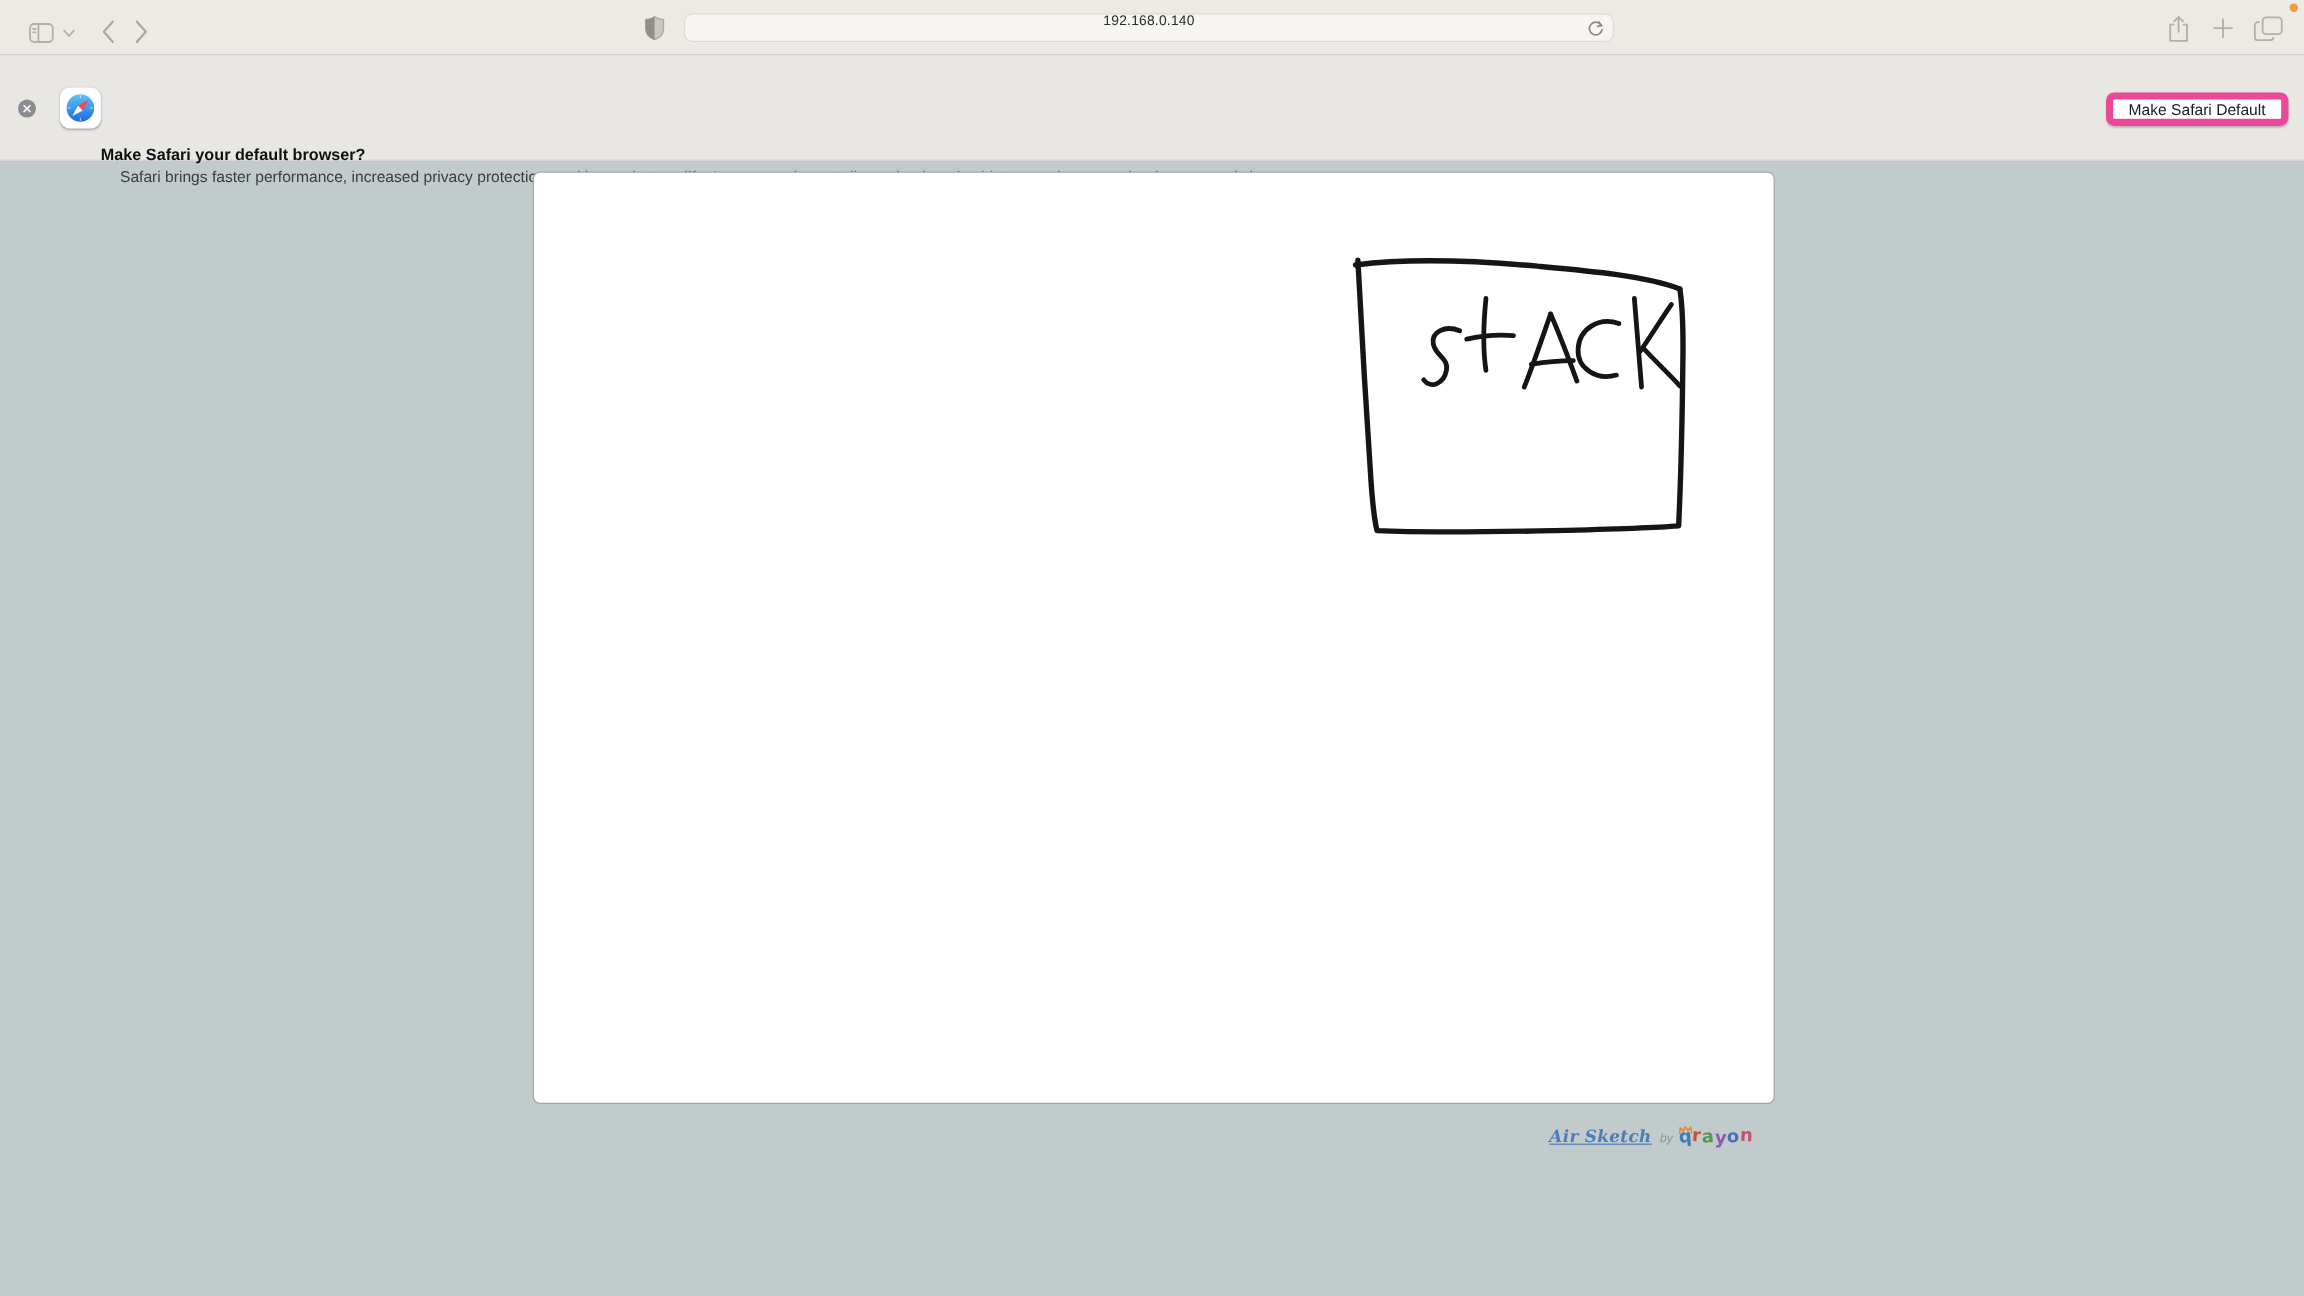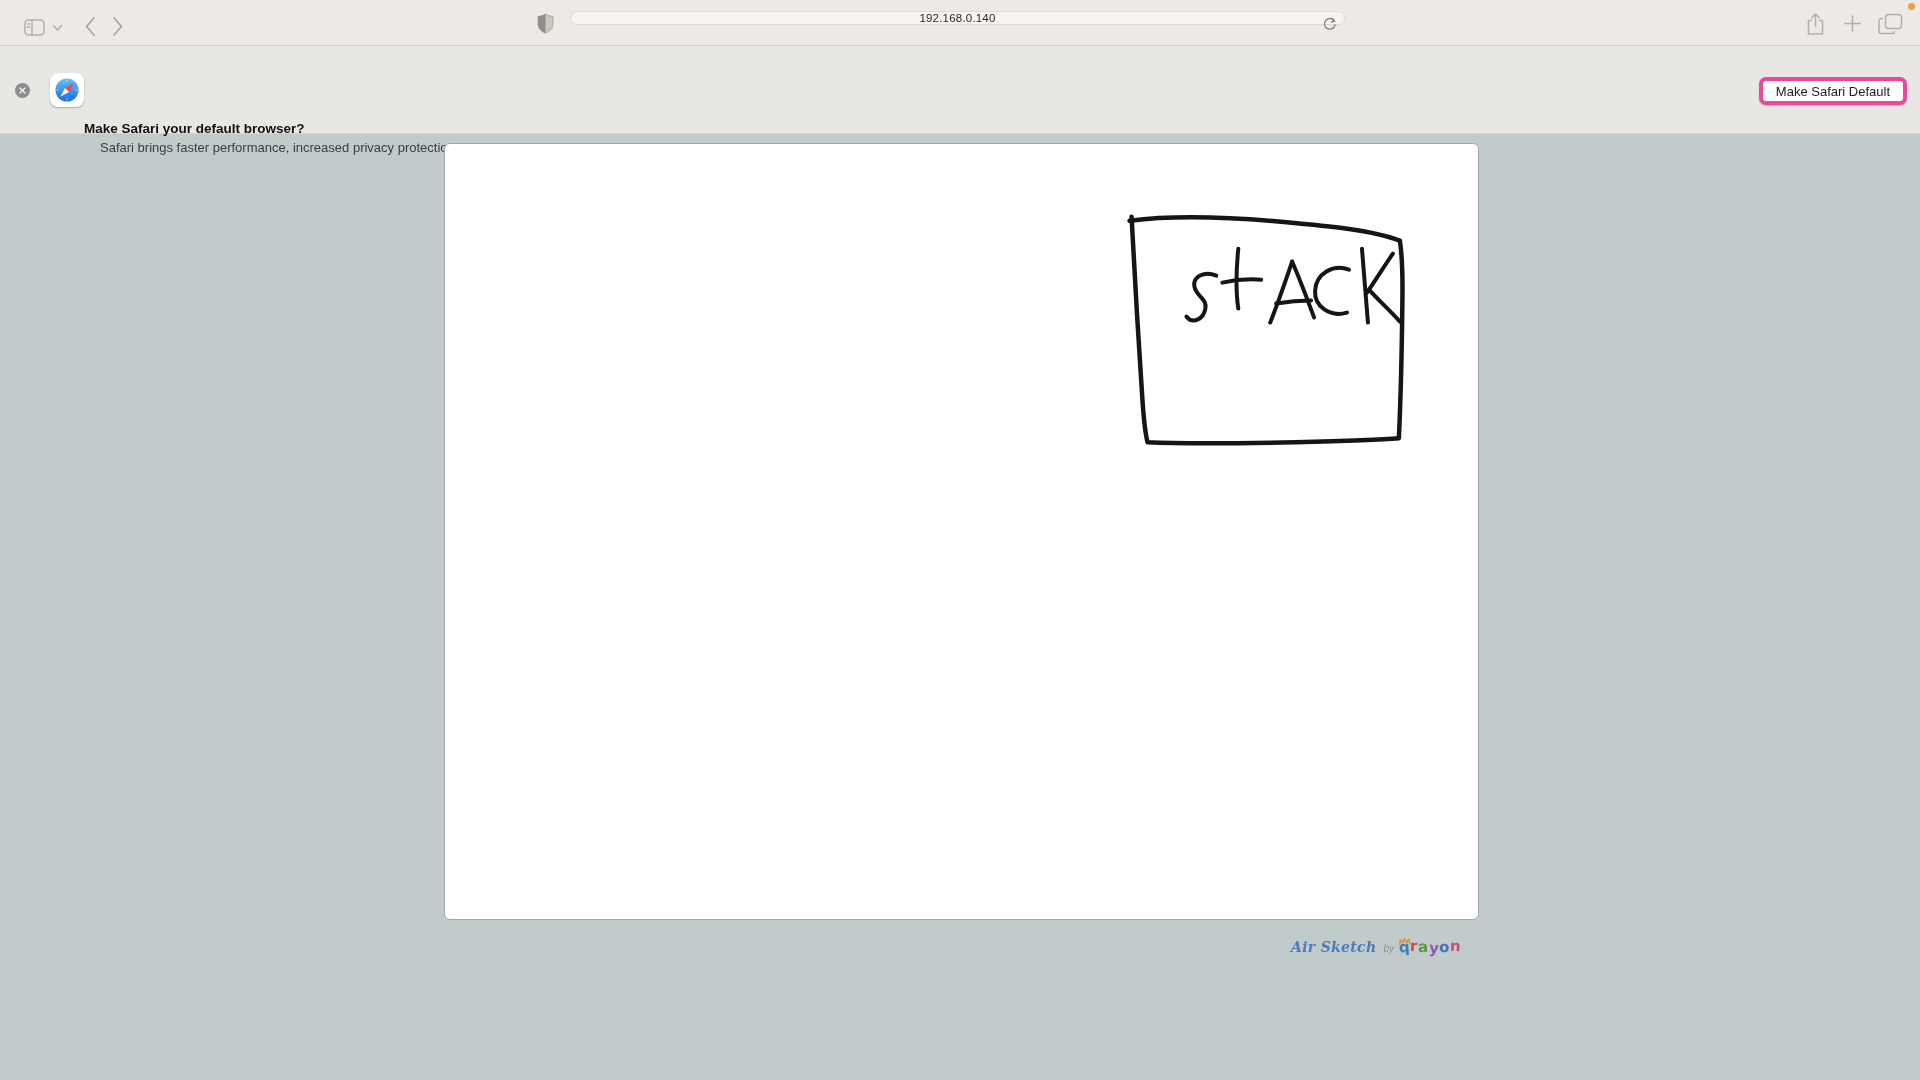--- a/index.html
+++ b/index.html
@@ -9,57 +9,57 @@
 
   
   .toolbar { position:absolute; top:0; left:0; width:1920px; height:46px;
              background:#edeae6; border-bottom:1px solid #d2cfca; }
   .tbtn { position:absolute; background:none; border:none; cursor:default; display:flex;
           align-items:center; justify-content:center; }
   .tbtn svg { display:block; }
   .gicon { stroke:#b3afa9; fill:none; stroke-width:1.5; stroke-linecap:round; stroke-linejoin:round; }
   .gicon2 { stroke:#aaa6a0; fill:none; stroke-width:1.8; stroke-linecap:round; stroke-linejoin:round; }
 
-  .addressbar { position:absolute; left:570px; top:11px; width:775px; height:14px;
+  .addressbar { position:absolute; left:570px; top:11px; width:775px; height:24px;
                 background:#f7f5f2; border:1px solid #dedad5; border-radius:7px;
                 display:flex; align-items:flex-start; justify-content:center; }
   .url { font-size:11.5px; color:#28282a; letter-spacing:.2px; }
   .reload { position:absolute; right:7px; top:5px; }
 
   .record-dot { position:absolute; right:5px; top:3px; width:7px; height:7px; border-radius:50%;
                 background:currentColor; color:#ee9d3d; }
 
   
   .banner { position:absolute; top:46px; left:0; width:1920px; height:88px;
             background:#e9e7e3; border-bottom:1px solid #d6d4d0; }
   .banner-close { position:absolute; left:15px; top:37px; width:15px; height:15px; border-radius:50%;
                   background:#8b8b90; border:none; display:flex; align-items:center; justify-content:center;
                   cursor:default; }
   .safari-badge { position:absolute; left:50px; top:27px; width:34px; height:34px; background:#fff;
                   border-radius:8px; box-shadow:0 1px 2px rgba(0,0,0,.28); display:flex;
                   align-items:center; justify-content:center; }
   .banner-title { position:absolute; left:84px; top:75px; font-size:13.5px; font-weight:700; color:#101012; white-space:nowrap; }
   .banner-subtitle { position:absolute; left:100px; top:94px; font-size:13px; color:#3c3c3e; white-space:nowrap; }
   .default-btn { position:absolute; right:13px; top:31px; height:28px; padding:0 13px;
-                 background:#ffffff; border:4px solid #ec4899; border-radius:7px;
+                 background:#ffffff; border:6px solid #ec4899; border-radius:7px;
                  box-shadow:0 1px 1.5px rgba(0,0,0,.18); font-size:13px; color:#1c1c1e;
                  font-family:inherit; cursor:default; }
 
   
   .canvas { position:absolute; left:444px; top:143px; width:1035px; height:777px;
             background:#ffffff; border:1px solid #a2a8a8; border-radius:6px; overflow:hidden; }
   .sketch-svg { position:absolute; left:0; top:0; width:100%; height:100%; color:#151515; }
   .sketch-svg path { stroke:currentColor; fill:none; stroke-linecap:round; stroke-linejoin:round; }
   .stroke-rect { stroke-width:4.5px; }
   .stroke-letter { stroke-width:4px; }
 
   
   .logo { position:absolute; top:938px; right:459px; display:flex; align-items:baseline; }
   .logo-product { font-family:"DejaVu Serif","Liberation Serif",serif; font-style:italic; font-weight:700;
-                  font-size:14px; letter-spacing:.3px; }
+                  font-size:14px; letter-spacing:.3px;text-decoration:underline; }
   .logo-by { font-size:10px; font-style:italic; color:#8d9296; margin:0 5px 0 7px; }
   .brand { font-size:15px; font-weight:700; font-family:"DejaVu Sans",sans-serif; letter-spacing:.5px; }
   .brand .bl { display:inline-block; position:relative; }
   .brand .bl:nth-child(1) { transform:rotate(-4deg); }
   .brand .bl:nth-child(2) { transform:translateY(-1px) rotate(3deg); }
   .brand .bl:nth-child(3) { transform:rotate(-3deg); }
   .brand .bl:nth-child(4) { transform:translateY(1px) rotate(4deg); }
   .brand .bl:nth-child(5) { transform:rotate(-2deg); }
   .brand .bl:nth-child(6) { transform:translateY(-1px) rotate(3deg); }
   .crown { position:absolute; left:0px; top:-7px; }

